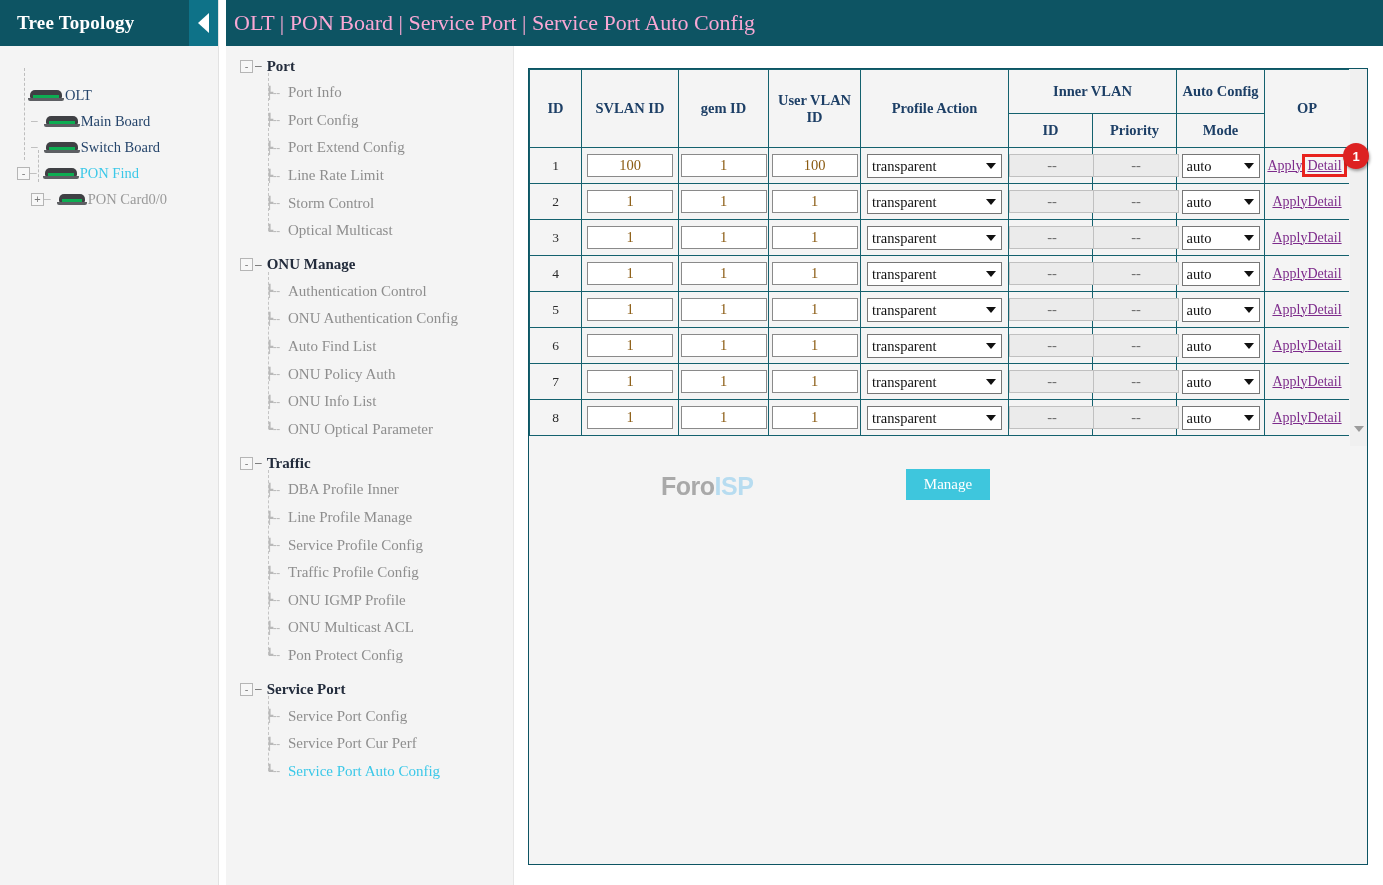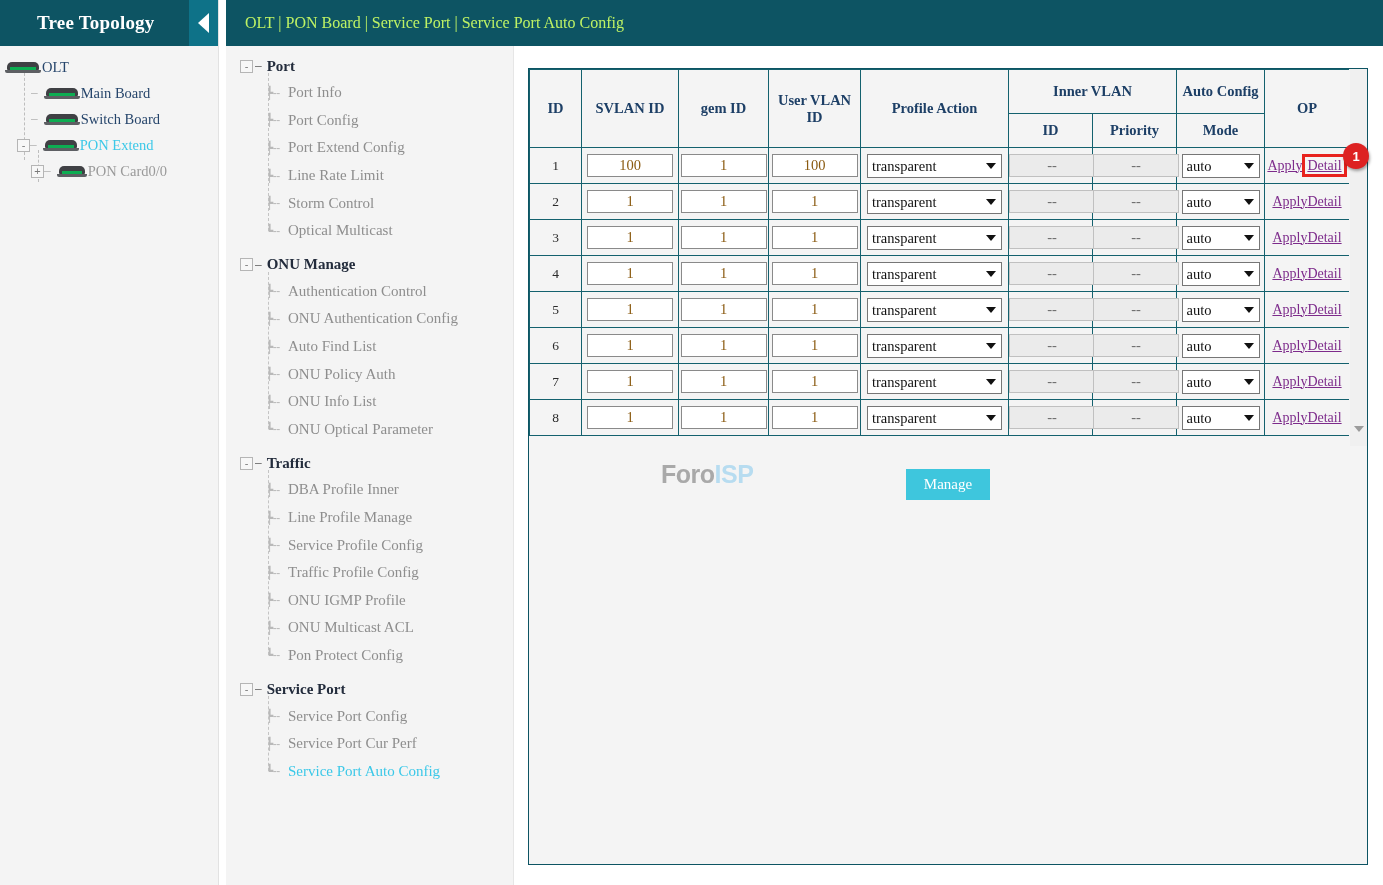--- a/index.html
+++ b/index.html
@@ -16,21 +16,21 @@
   .tree-panel {
     position: absolute; left: 0; top: 0;
     width: 219px; height: 885px;
     background: #f4f4f4;
     border-right: 1px solid #e2e2e2;
   }
   .tree-header {
     position: relative;
     height: 46px;
     background: #0d5463;
-    display: flex; align-items: center; padding-left: 20px;
+    display: flex; align-items: center;
   }
   .tree-header-title {
     color: #ffffff;
     font-weight: bold;
     font-size: 19px;
     padding-left: 17px;
     letter-spacing: .2px;
   }
   .collapse-btn {
     position: absolute; right: 0; top: 0;
@@ -148,23 +148,23 @@
   }
 
   
   .topbar {
     position: absolute; left: 226px; top: 0;
     width: 1157px; height: 46px;
     background: #0d5463;
     display: flex; align-items: center;
   }
   .breadcrumb {
-    color: #bef264;
-    font-size: 16px;
-    padding-left: 19px;
+    color: #f9a8d4;
+    font-size: 22px;
+    padding-left: 8px;
   }
 
   
   .content-area {
     position: absolute; left: 515px; top: 46px;
     width: 868px; height: 839px;
     background: #ffffff;
     overflow: hidden;
   }
   .content-panel {
@@ -301,21 +301,21 @@
   .vscroll .dn {
     position: absolute; left: 4px; bottom: 14px;
     width: 0; height: 0;
     border-left: 5px solid transparent;
     border-right: 5px solid transparent;
     border-top: 6px solid #9b9b9b;
   }
 
   .watermark {
     position: absolute;
-    left: 132px; top: 391px;
+    left: 132px; top: 403px;
     font-family: "Liberation Sans", sans-serif;
     font-size: 25px;
     font-weight: bold;
     letter-spacing: -0.5px;
     z-index: 2;
     pointer-events: none;
   }
   .watermark .a { color: #a9a9a9; }
   .watermark .b { color: #b7dcf0; }
 
@@ -344,21 +344,21 @@
       <span class="tree-header-title">Tree Topology</span>
       <div class="collapse-btn">
         <span class="tri"></span>
       </div>
     </div>
     <div class="tree-body">
 
       <div class="vline" style="left:24px; top:22px; height:92px;"></div>
       <div class="vline" style="left:38px; top:104px; height:32px;"></div>
 
-      <div class="tnode" style="padding-left:5px;">
+      <div class="tnode" style="padding-left:28px;margin-top:28px;">
         <span class="devicon">
             <i class="body"></i>
             <i class="stripe"></i>
             <i class="base"></i>
           </span>
         <span class="lbl">OLT</span>
       </div>
 
       <div class="tnode" style="padding-left:31px;">
         <span class="dashline" style="margin-right:6px;">–</span>
@@ -381,21 +381,21 @@
       </div>
 
       <div class="tnode" style="padding-left:17px;">
         <span class="expander">-</span>
         <span class="dashline" style="margin:0 6px 0 0;">–</span>
         <span class="devicon">
             <i class="body"></i>
             <i class="stripe"></i>
             <i class="base"></i>
           </span>
-        <span class="lbl sel">PON Extend</span>
+        <span class="lbl sel">PON Find</span>
       </div>
 
       <div class="tnode" style="padding-left:31px;">
         <span class="expander">+</span>
         <span class="dashline" style="margin:0 6px 0 0;">–</span>
         <span class="devicon small">
             <i class="body"></i>
             <i class="stripe"></i>
             <i class="base"></i>
           </span>

